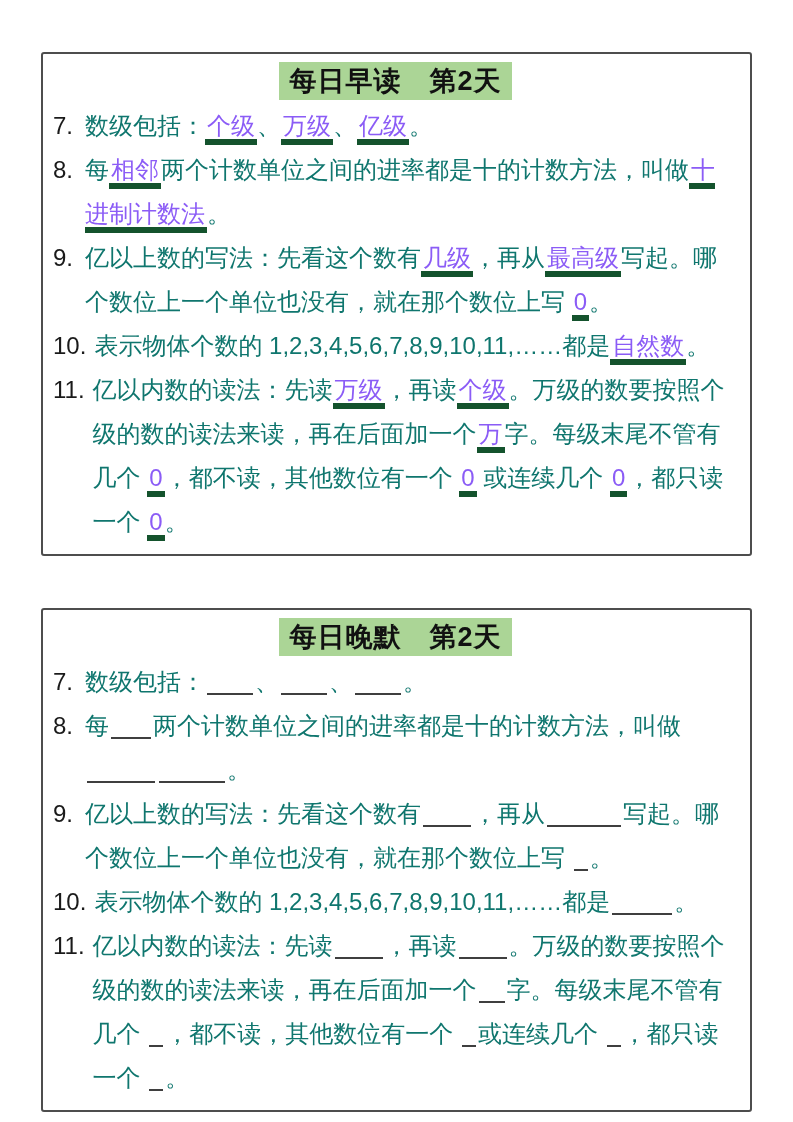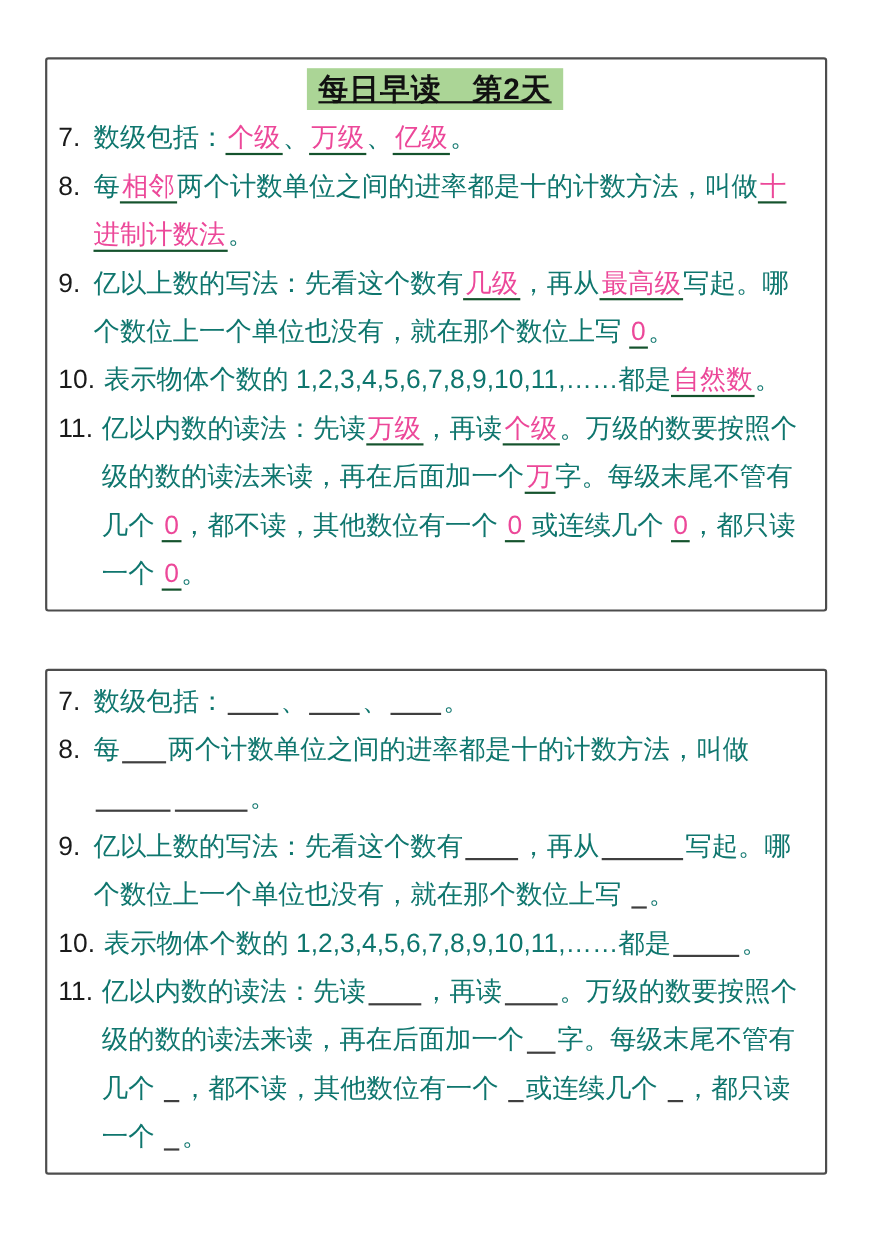--- a/index.html
+++ b/index.html
@@ -32,40 +32,39 @@
   }
   .title {
     display: inline-block;
     background: #abd596;
     color: #111111;
     font-weight: bold;
     font-size: 27px;
     line-height: 36px;
     padding: 1px 10px;
     letter-spacing: 1px;
-    text-decoration: underline;
   }
   .item {
     display: flex;
     align-items: flex-start;
     font-size: 24px;
     line-height: 44px;
     color: #1a1a1a;
   }
   .num {
     flex: 0 0 auto;
     margin-right: 8px;
     min-width: 24px;
     white-space: nowrap;
   }
   .itembody { flex: 1 1 auto; }
   .plain { color: #0f766e; }
   .answer {
-    color: #ec4899;
-    border-bottom: 2px solid #14532d;
+    color: #8b5cf6;
+    border-bottom: 6px solid #14532d;
     padding: 0 2px;
   }
   .blank {
     display: inline-block;
     height: 0;
     border-bottom: 2px solid #3f3f3f;
     position: relative;
     top: 5px;
     margin: 0 2px;
   }
@@ -97,20 +96,23 @@
           <div class="itembody"><span class="plain">表示物体个数的 1,2,3,4,5,6,7,8,9,10,11,……都是</span><span class="answer">自然数</span><span class="plain">。</span></div>
         </div>
         <div class="item">
           <span class="num">11.</span>
           <div class="itembody"><span class="plain">亿以内数的读法：先读</span><span class="answer">万级</span><span class="plain">，再读</span><span class="answer">个级</span><span class="plain">。万级的数要按照个级的数的读法来读，再在后面加一个</span><span class="answer">万</span><span class="plain">字。每级末尾不管有几个 </span><span class="answer">0</span><span class="plain">，都不读，其他数位有一个 </span><span class="answer">0</span><span class="plain"> 或连续几个 </span><span class="answer">0</span><span class="plain">，都只读一个 </span><span class="answer">0</span><span class="plain">。</span></div>
         </div>
       </div>
   </div>
 
   <div class="box box-bottom">
+    <div class="title-row">
+      <span class="title">每日晚默　第2天</span>
+    </div>
     <div class="box-body">
         <div class="item">
           <span class="num">7.</span>
           <div class="itembody"><span class="plain">数级包括：</span><span class="blank" style="width: 46px;"></span><span class="plain">、</span><span class="blank" style="width: 46px;"></span><span class="plain">、</span><span class="blank" style="width: 46px;"></span><span class="plain">。</span></div>
         </div>
         <div class="item">
           <span class="num">8.</span>
           <div class="itembody"><span class="plain">每</span><span class="blank" style="width: 40px;"></span><span class="plain">两个计数单位之间的进率都是十的计数方法，叫做</span><span class="blank" style="width: 68px;"></span><span class="blank" style="width: 66px;"></span><span class="plain">。</span></div>
         </div>
         <div class="item">

